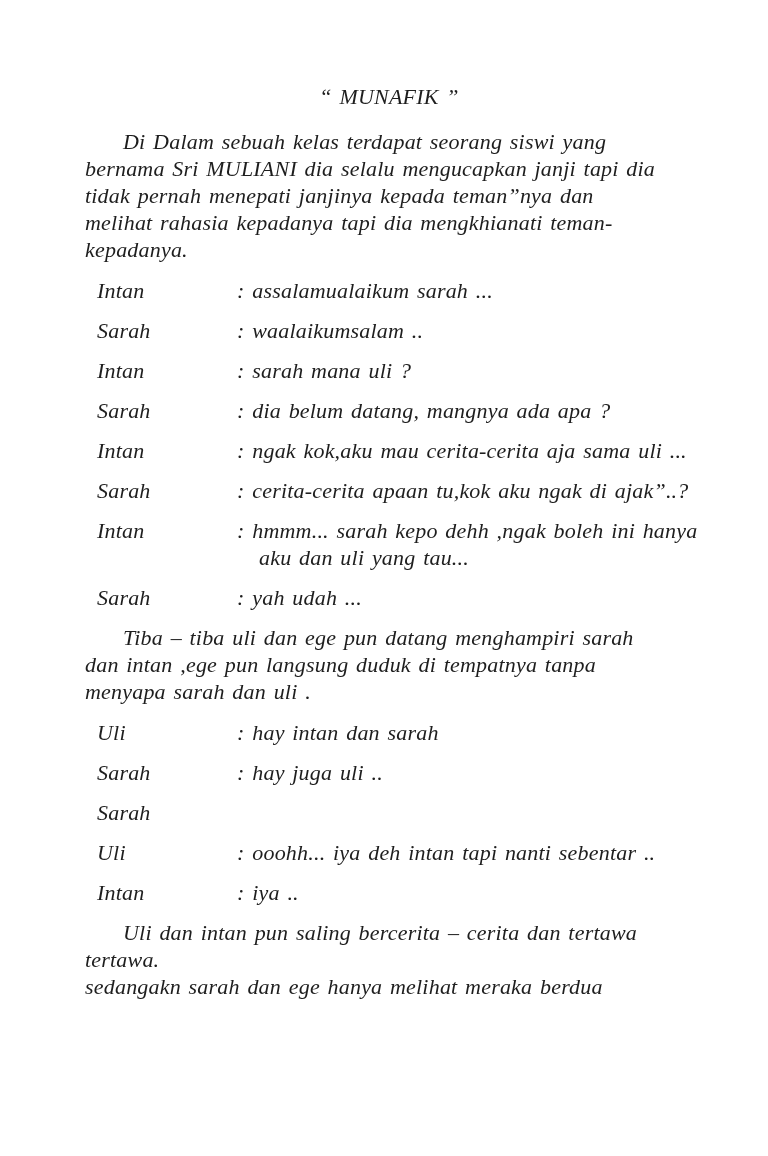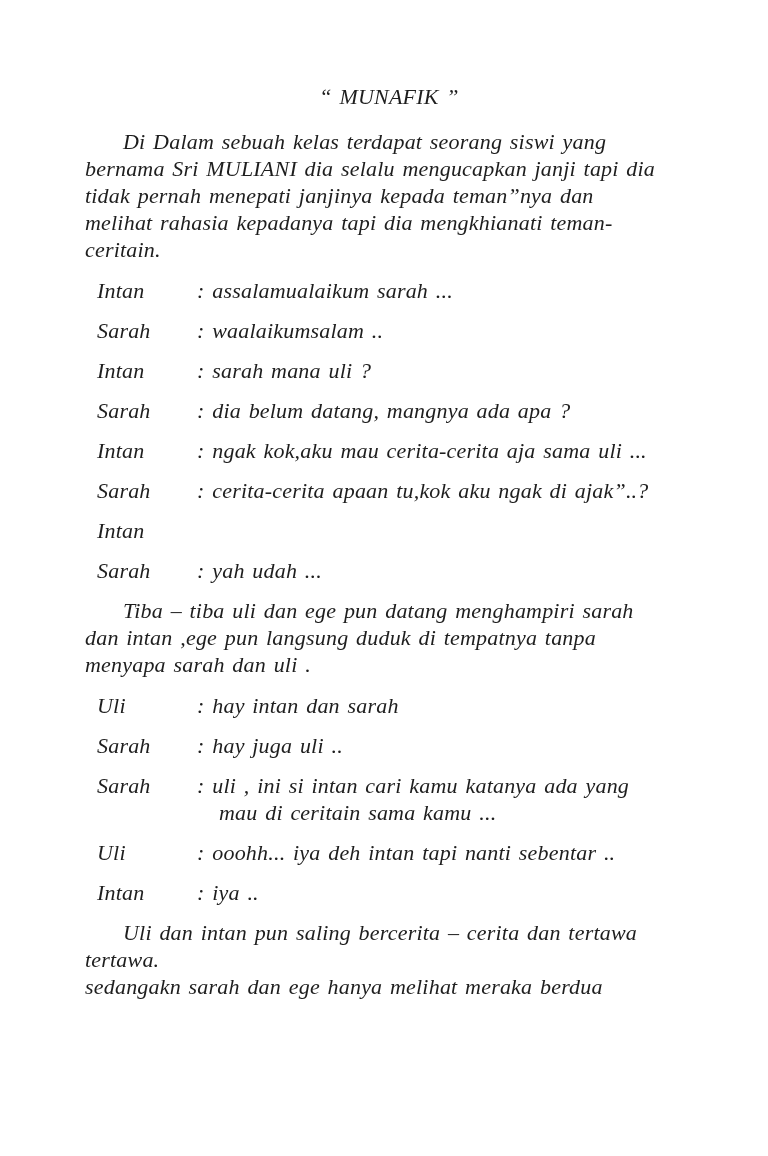--- a/index.html
+++ b/index.html
@@ -42,20 +42,21 @@
   }
   .tline.first {
     padding-left: 38px;
   }
   .dialogue {
     margin-left: 12px;
   }
   .drow {
     display: flex;
     margin-bottom: 13px;
+    gap: 40px;
   }
   .speaker {
     width: 85px;
     flex-shrink: 0;
   }
   .dtext {
     flex: 1;
     margin-left: 15px;
   }
   .dtext .cont {
@@ -67,21 +68,21 @@
 
 <div class="page">
 
   <div class="doc-title">“ MUNAFIK ”</div>
 
   <div class="para intro">
     <div class="tline first">Di Dalam sebuah kelas terdapat seorang siswi yang</div>
     <div class="tline">bernama Sri MULIANI dia selalu mengucapkan janji tapi dia</div>
     <div class="tline">tidak pernah menepati janjinya  kepada teman”nya dan</div>
     <div class="tline">melihat rahasia kepadanya tapi dia mengkhianati teman-</div>
-    <div class="tline">ceritain.</div>
+    <div class="tline">kepadanya.</div>
   </div>
 
   <div class="dialogue">
     <div class="drow">
       <span class="speaker">Intan</span>
       <span class="dtext">
         <span class="tline">: assalamualaikum sarah ...</span>
       </span>
     </div>
     <div class="drow">
@@ -110,20 +111,22 @@
     </div>
     <div class="drow">
       <span class="speaker">Sarah</span>
       <span class="dtext">
         <span class="tline">: cerita-cerita apaan tu,kok aku ngak di ajak”..?</span>
       </span>
     </div>
     <div class="drow">
       <span class="speaker">Intan</span>
       <span class="dtext">
+        <span class="tline">: hmmm... sarah kepo dehh ,ngak boleh ini hanya</span>
+        <span class="tline cont" style="display:block">aku dan uli yang tau...</span>
       </span>
     </div>
     <div class="drow">
       <span class="speaker">Sarah</span>
       <span class="dtext">
         <span class="tline">: yah udah ...</span>
       </span>
     </div>
   </div>
 
@@ -141,24 +144,20 @@
       </span>
     </div>
     <div class="drow">
       <span class="speaker">Sarah</span>
       <span class="dtext">
         <span class="tline">: hay juga uli ..</span>
       </span>
     </div>
     <div class="drow">
       <span class="speaker">Sarah</span>
-      <span class="dtext">
-        <span class="tline">: uli , ini si intan cari kamu katanya ada yang</span>
-        <span class="tline cont" style="display:block">mau di ceritain sama kamu ...</span>
-      </span>
     </div>
     <div class="drow">
       <span class="speaker">Uli</span>
       <span class="dtext">
         <span class="tline">: ooohh... iya deh intan tapi nanti sebentar ..</span>
       </span>
     </div>
     <div class="drow">
       <span class="speaker">Intan</span>
       <span class="dtext">

